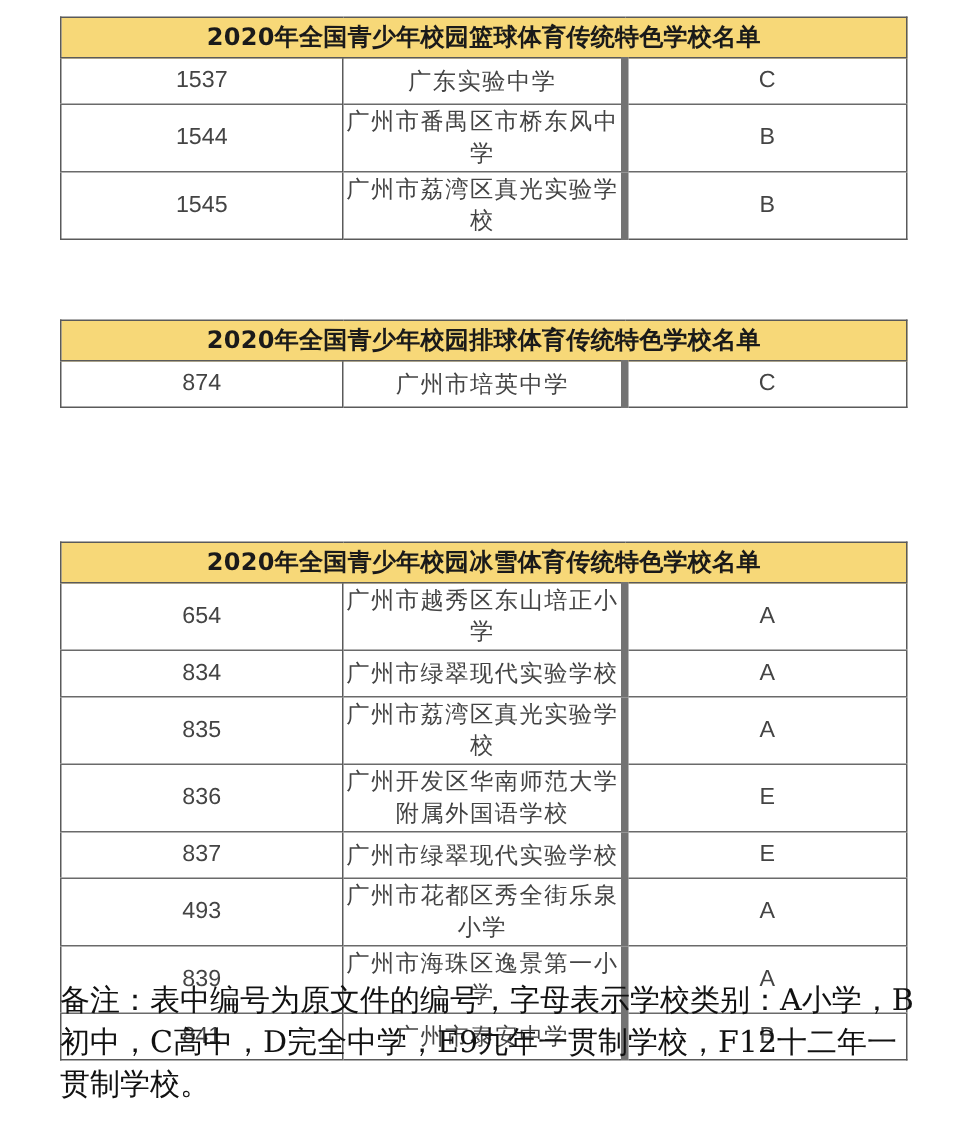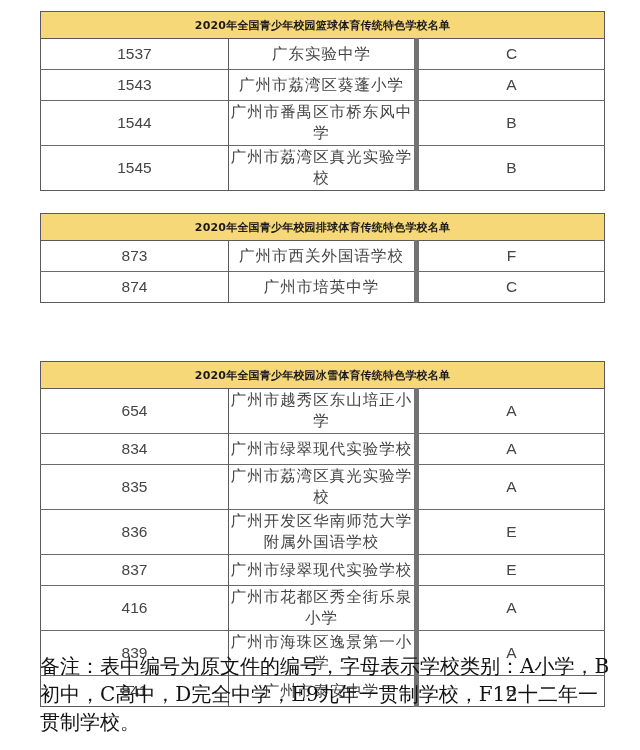--- a/index.html
+++ b/index.html
@@ -7,21 +7,21 @@
     width: 640px; height: 750px; background: #ffffff; position: relative; overflow: hidden;
     font-family: "DejaVu Sans", "Liberation Sans", sans-serif;
   }
   .tbl {
     position: absolute; left: 40px; width: 565px;
     border-collapse: collapse; table-layout: fixed;
     border: 1.5px solid #5a5a5a;
   }
   .tbl th {
     background: #f7d878; color: #1a1a1a; font-weight: bold;
-    font-size: 11px; height: 26px; padding: 0; text-align: center;
+    font-size: 16px; height: 26px; padding: 0; text-align: center;
     border-bottom: 1.5px solid #5a5a5a; letter-spacing: 0.2px;
   }
   .tbl td {
     height: 28px; padding: 1px; text-align: center; color: #444;
     font-size: 15.5px; border-top: 1px solid #6a6a6a;
     font-family: "Liberation Sans", "DejaVu Sans", sans-serif;
   }
   .tbl td.c-num { width: 79px; border-right: 1px solid #5a5a5a; }
   .tbl td.c-name { width: 405px; border-right: 5px solid #737373; letter-spacing: 1px; }
   .tbl td.c-type { width: 81px; }
@@ -43,49 +43,39 @@
         <th colspan="3">2020年全国青少年校园篮球体育传统特色学校名单</th>
       </tr>
   </thead>
   <tbody>
     <tr>
       <td class="c-num">1537</td>
       <td class="c-name">广东实验中学</td>
       <td class="c-type">C</td>
     </tr>
     <tr>
-      <td class="c-num">1543</td>
-      <td class="c-name">广州市荔湾区葵蓬小学</td>
-      <td class="c-type">A</td>
-    </tr>
-    <tr>
       <td class="c-num">1544</td>
       <td class="c-name">广州市番禺区市桥东风中学</td>
       <td class="c-type">B</td>
     </tr>
     <tr>
       <td class="c-num">1545</td>
       <td class="c-name">广州市荔湾区真光实验学校</td>
       <td class="c-type">B</td>
     </tr>
   </tbody>
 </table>
 
 <table class="tbl" id="t2">
   <thead>
     <tr>
         <th colspan="3">2020年全国青少年校园排球体育传统特色学校名单</th>
       </tr>
   </thead>
   <tbody>
-    <tr>
-      <td class="c-num">873</td>
-      <td class="c-name">广州市西关外国语学校</td>
-      <td class="c-type">F</td>
-    </tr>
     <tr>
       <td class="c-num">874</td>
       <td class="c-name">广州市培英中学</td>
       <td class="c-type">C</td>
     </tr>
   </tbody>
 </table>
 
 <table class="tbl" id="t3">
   <thead>
@@ -113,21 +103,21 @@
       <td class="c-num">836</td>
       <td class="c-name">广州开发区华南师范大学附属外国语学校</td>
       <td class="c-type">E</td>
     </tr>
     <tr>
       <td class="c-num">837</td>
       <td class="c-name">广州市绿翠现代实验学校</td>
       <td class="c-type">E</td>
     </tr>
     <tr>
-      <td class="c-num">416</td>
+      <td class="c-num">493</td>
       <td class="c-name">广州市花都区秀全街乐泉小学</td>
       <td class="c-type">A</td>
     </tr>
     <tr>
       <td class="c-num">839</td>
       <td class="c-name">广州市海珠区逸景第一小学</td>
       <td class="c-type">A</td>
     </tr>
     <tr>
       <td class="c-num">841</td>

